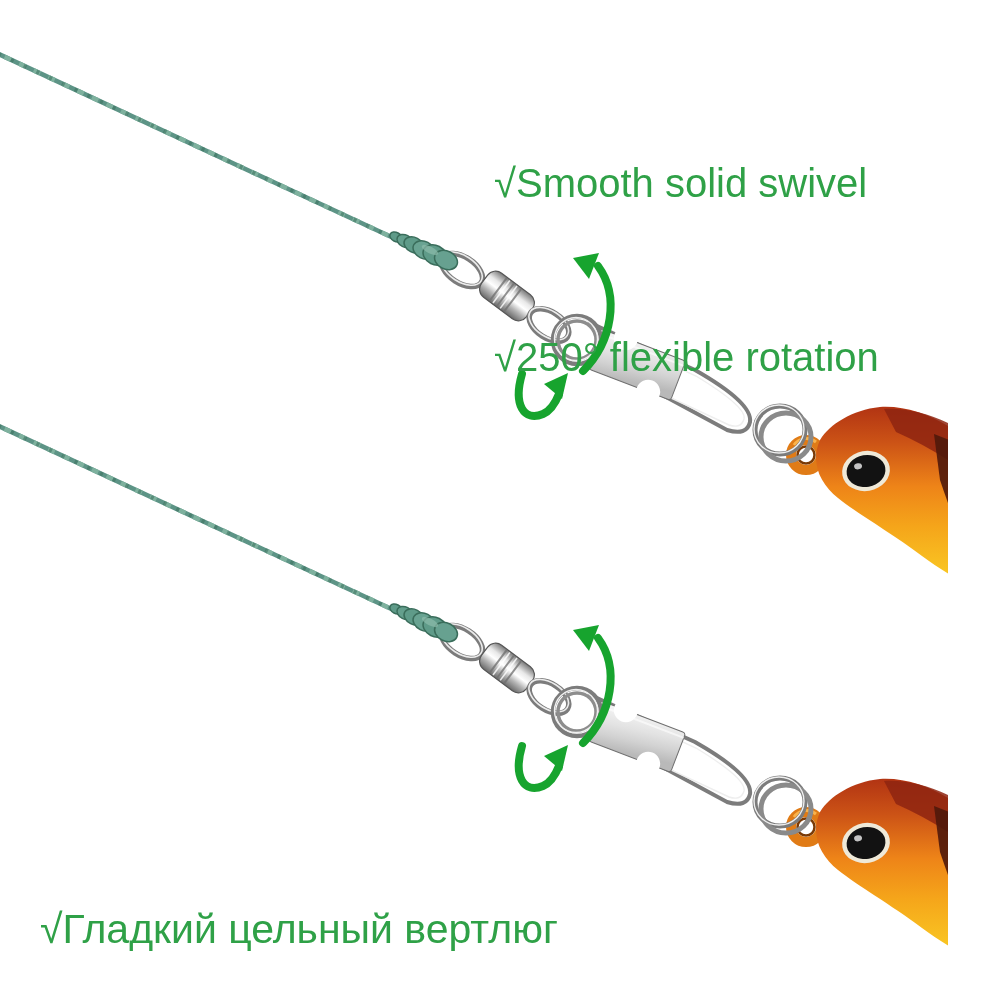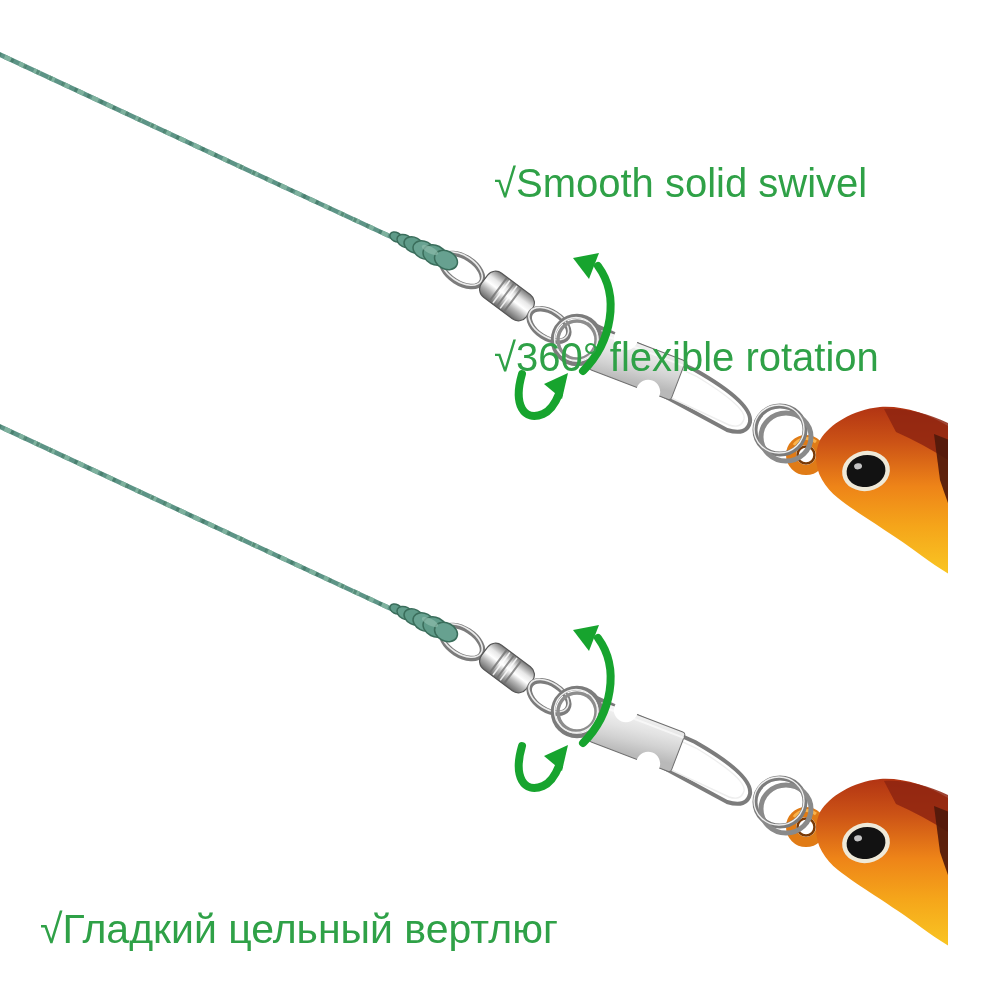--- a/index.html
+++ b/index.html
@@ -131,21 +131,21 @@
         <path d="M 522,374 C 513,405 524,422 543,414 C 550,411 555,404 559,394" fill="none" stroke="#17a42e" stroke-width="8" stroke-linecap="round"></path>
         <polygon points="568,373 562,399 544,384" fill="#17a42e"></polygon>
       </g>
     </g>
 
     <use href="#scene" xlink:href="#scene" transform="translate(0,372)"></use>
   </svg>
 
   <div class="caption caption-en">
     <div>√Smooth solid swivel</div>
-    <div>√360° flexible rotation</div>
+    <div>√250° flexible rotation</div>
   </div>
 
   <div class="caption caption-ru">
     <div>√Гладкий цельный вертлюг</div>
     
     
   </div>
 
 </div>
 

